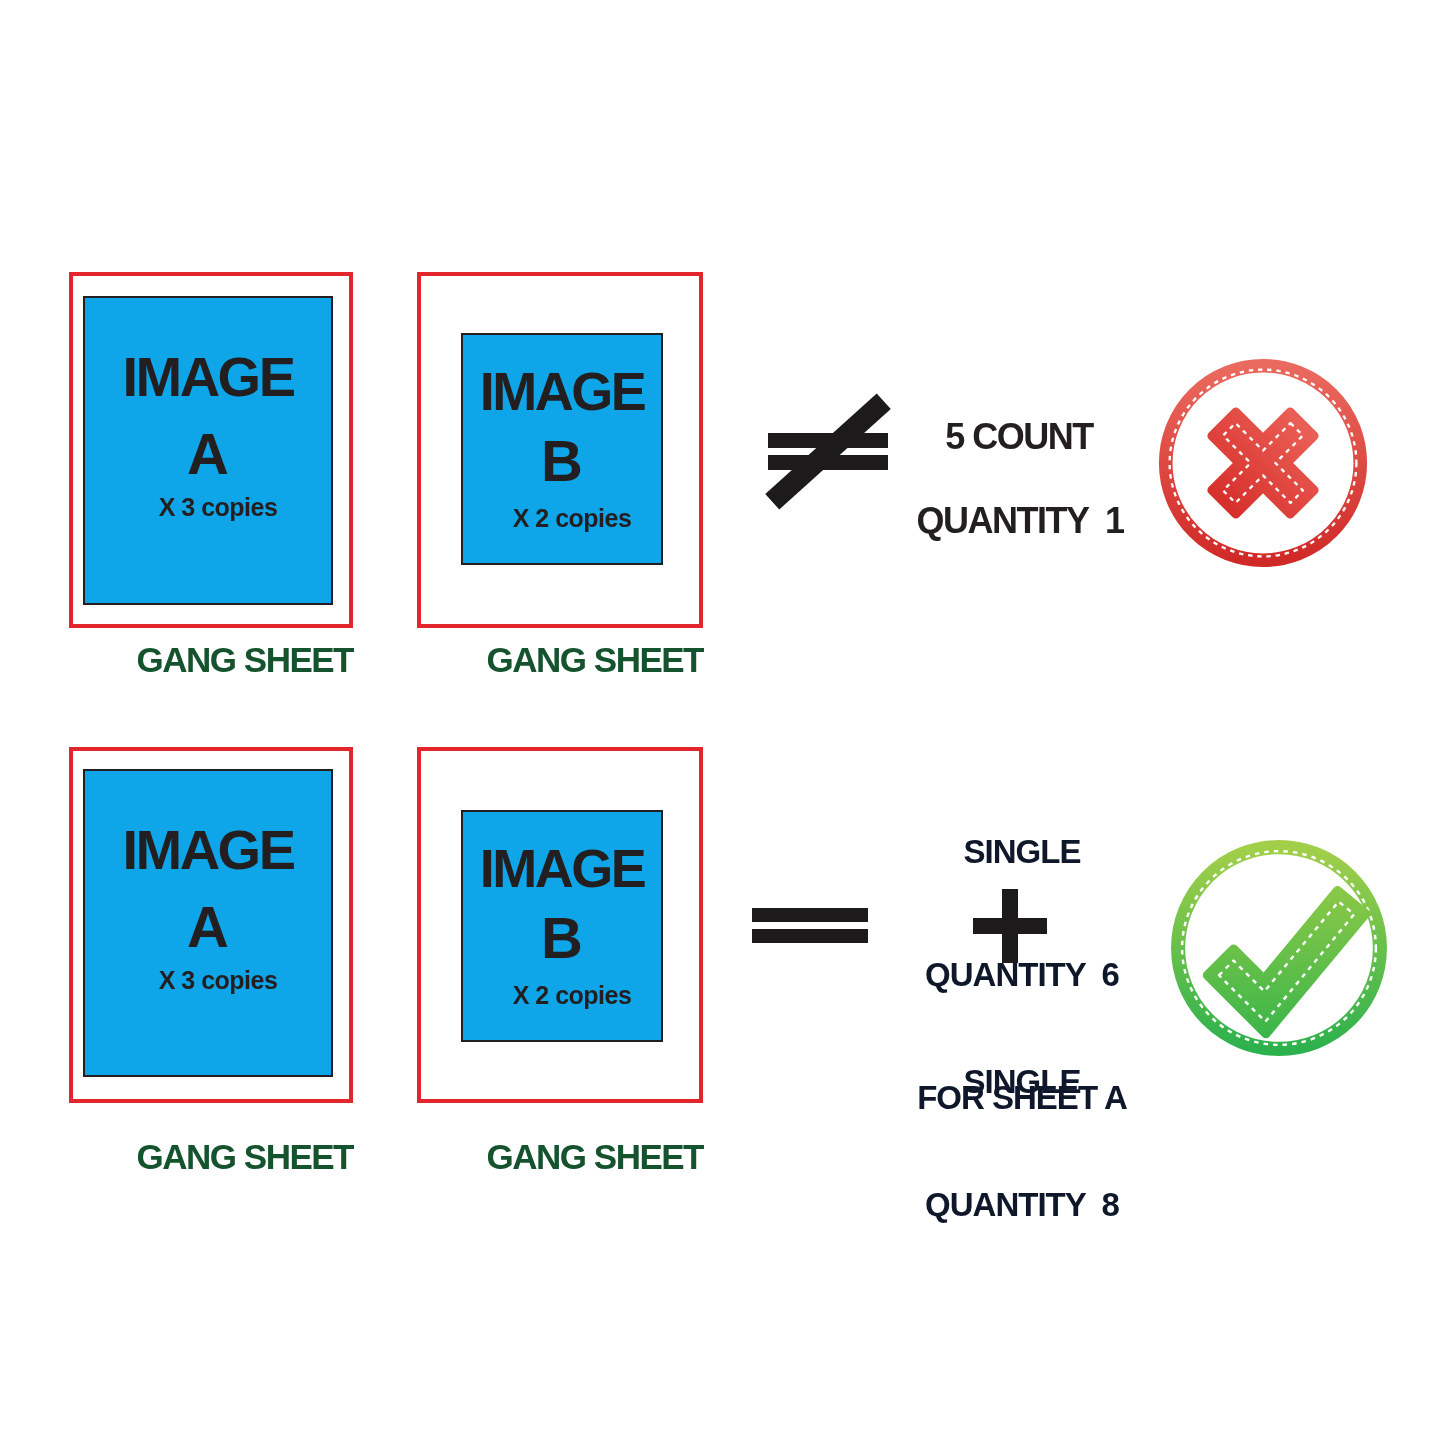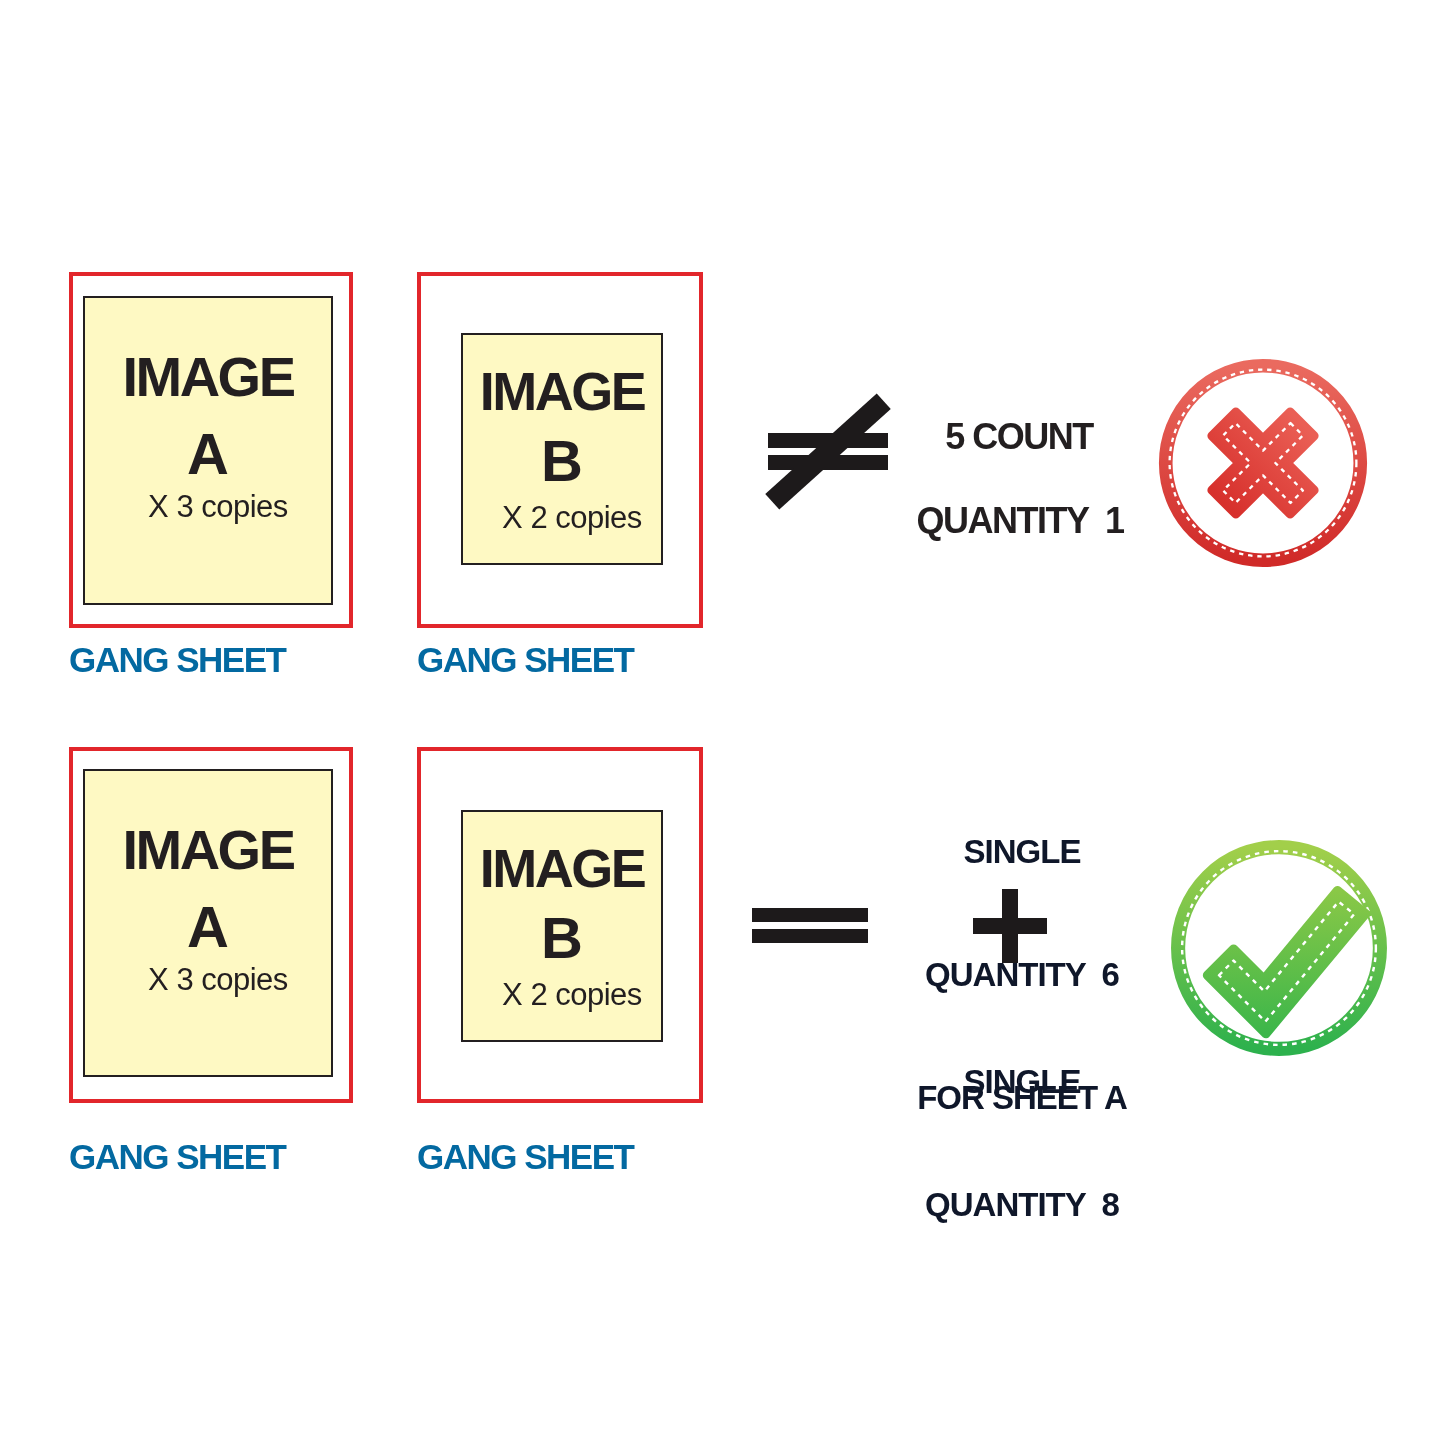--- a/index.html
+++ b/index.html
@@ -1,27 +1,27 @@
 <!DOCTYPE html>
 <html><head>
 <meta charset="utf-8">
 <style>
   html,body{margin:0;padding:0;background:#ffffff;}
   .canvas{position:relative;width:1445px;height:1445px;background:#ffffff;overflow:hidden;
           font-family:"Liberation Sans","DejaVu Sans",sans-serif;color:#231f20;}
   .abs{position:absolute;}
   .red-frame{position:absolute;border:4px solid #e2262b;box-sizing:border-box;background:#ffffff;}
-  .inner-frame{position:absolute;border:2px solid #231f20;box-sizing:border-box;background:#fef9c3;}
+  .inner-frame{position:absolute;border:2px solid #231f20;box-sizing:border-box;background:#0ea5e9;}
   .line{position:absolute;left:0;right:0;text-align:center;white-space:pre;color:#231f20;}
   .t-image{font-size:56px;font-weight:600;letter-spacing:-2.5px;line-height:66px;}
   .t-image-sm{font-size:54px;font-weight:600;letter-spacing:-2.5px;line-height:60px;}
   .t-letter{font-size:58px;font-weight:600;line-height:72px;}
   .t-letter-sm{font-size:58px;font-weight:600;line-height:64px;}
-  .t-copies{font-size:31px;font-weight:400;letter-spacing:-0.5px;line-height:42px;padding-left:20px;}
-  .caption{position:absolute;text-align:left;color:#0369a1;font-weight:700;
+  .t-copies{font-size:25px;font-weight:700;letter-spacing:-0.5px;line-height:42px;padding-left:20px;}
+  .caption{position:absolute;text-align:right;color:#14532d;font-weight:700;
            font-size:35px;letter-spacing:-1.5px;line-height:40px;white-space:pre;}
   .bar{position:absolute;background:#1d1a1b;}
   .result-line{position:absolute;left:0;right:0;text-align:center;white-space:pre;
                font-weight:600;color:#231f20;}
   .res-lg{font-size:36px;letter-spacing:-1.5px;line-height:40px;margin-top:29px;}
   .res-block{position:absolute;text-align:center;white-space:pre;font-weight:600;
              font-size:33px;letter-spacing:-1px;line-height:41px;color:#0f172a;}
 </style>
 </head>
 <body>

